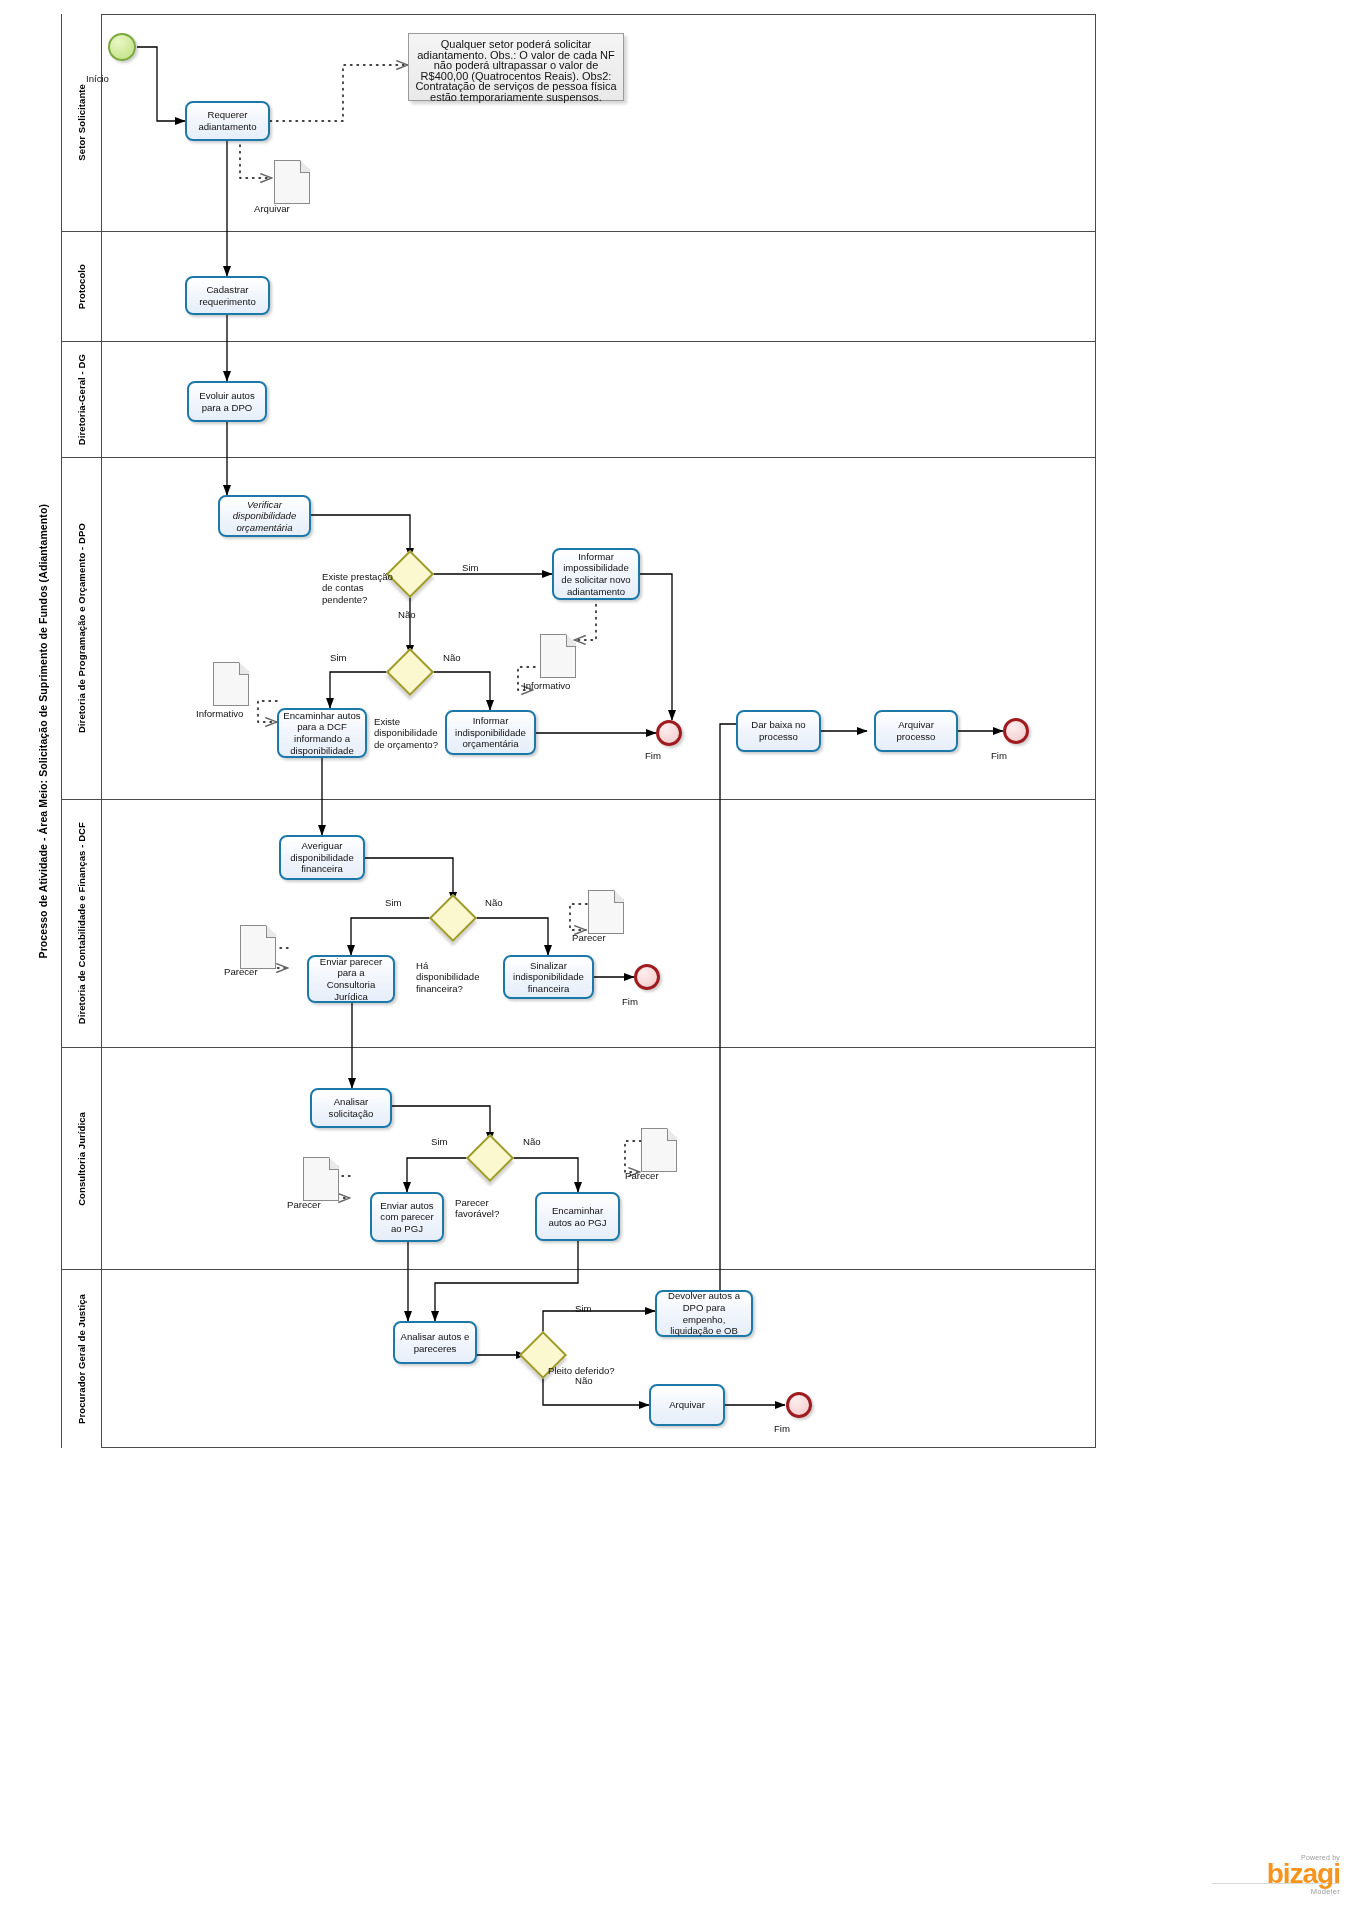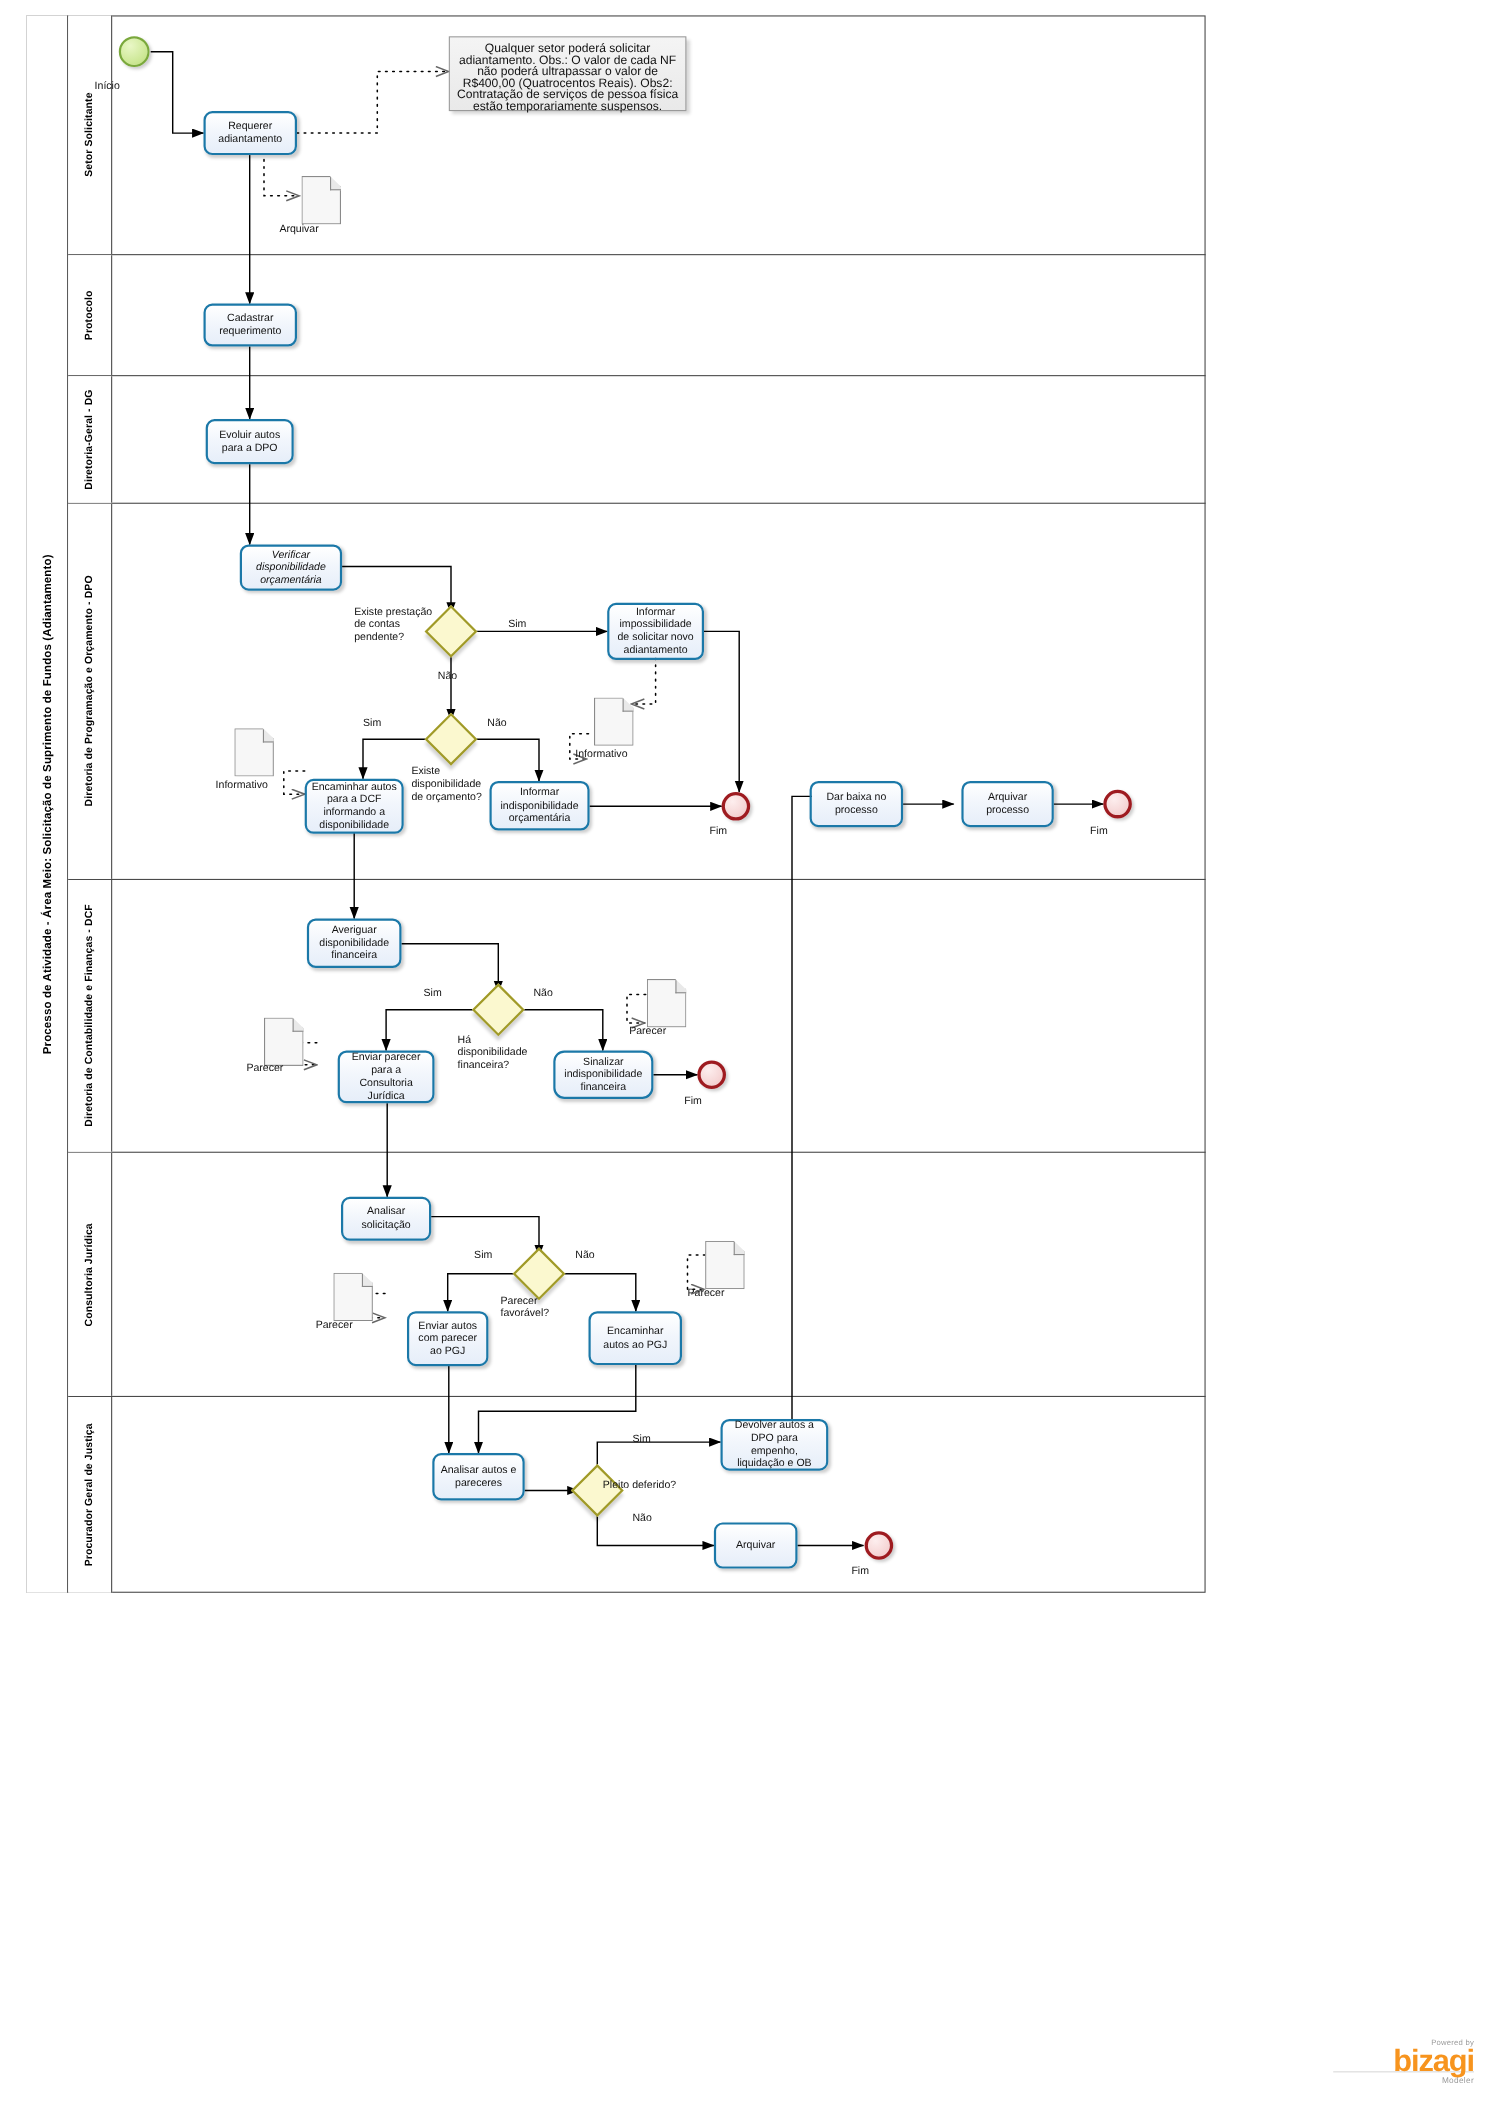--- a/index.html
+++ b/index.html
@@ -34,21 +34,21 @@
     box-shadow:2px 2px 3px rgba(0,0,0,.2);}
   .ev-end{width:26px;height:26px;border:3px solid #9e1b20;
     background:radial-gradient(circle at 35% 28%,#fdeeee 0%,#f6d7d7 60%,#efc4c4 100%);
     box-shadow:2px 2px 3px rgba(0,0,0,.2);}
   .doc{position:absolute;width:36px;height:44px;background:#f7f7f7;border:1px solid #8a8a8a;
     box-sizing:border-box;box-shadow:2px 2px 2px rgba(0,0,0,.14);
     clip-path:polygon(0 0,72% 0,100% 22%,100% 100%,0 100%);}
   .doc-fold{position:absolute;width:11px;height:11px;border-left:1px solid #8a8a8a;
     border-bottom:1px solid #8a8a8a;background:#e9e9e9;}
   .lbl{position:absolute;font-size:9.6px;color:#111;text-align:left;line-height:11.4px;white-space:nowrap;}
-  .lbl.wrap{white-space:normal;}
+  .lbl.wrap{white-space:normal;margin-top:20px;}
   .note{position:absolute;box-sizing:border-box;border:1px solid #9a9a9a;
     background:linear-gradient(to bottom,#f4f4f4,#e9e9e9);
     font-size:11px;line-height:10.6px;color:#111;text-align:center;padding:5px 6px;
     box-shadow:3px 3px 3px rgba(0,0,0,.16);}
 
   svg.wires{position:absolute;left:0;top:0;width:1360px;height:1910px;pointer-events:none;}
 
   
   .bz{position:absolute;right:20px;bottom:14px;text-align:right;}
   .bz .pw{font-size:7px;color:#9a9a9a;letter-spacing:.2px;}
@@ -248,21 +248,21 @@
     <div class="doc-fold" style="left:25px;top:0;"></div>
   </div>
   <div class="lbl" style="left:572px;top:932px;width:68px;">Parecer</div>
 
   <div class="doc" style="left:240px;top:925px;">
     <div class="doc-fold" style="left:25px;top:0;"></div>
   </div>
   <div class="lbl" style="left:224px;top:966px;width:68px;">Parecer</div>
 
   <div class="task" style="left:307px;top:955px;width:88px;height:48px;">Enviar parecer para a Consultoria Jurídica</div>
-  <div class="task" style="left:503px;top:955px;width:91px;height:44px;border-radius:10px;">Sinalizar indisponibilidade financeira</div>
+  <div class="task" style="left:503px;top:955px;width:91px;height:44px;">Sinalizar indisponibilidade financeira</div>
 
   <div class="ev ev-end" style="left:634px;top:964px;"></div>
   <div class="lbl" style="left:622px;top:996px;width:50px;">Fim</div>
 
   <div class="task" style="left:310px;top:1088px;width:82px;height:40px;">Analisar solicitação</div>
 
   <div class="gw" style="left:473px;top:1141px;"></div>
   <div class="lbl wrap" style="left:455px;top:1177px;width:72px;">Parecer favorável?</div>
   <div class="lbl" style="left:431px;top:1136px;width:34px;">Sim</div>
   <div class="lbl" style="left:523px;top:1136px;width:34px;">Não</div>

